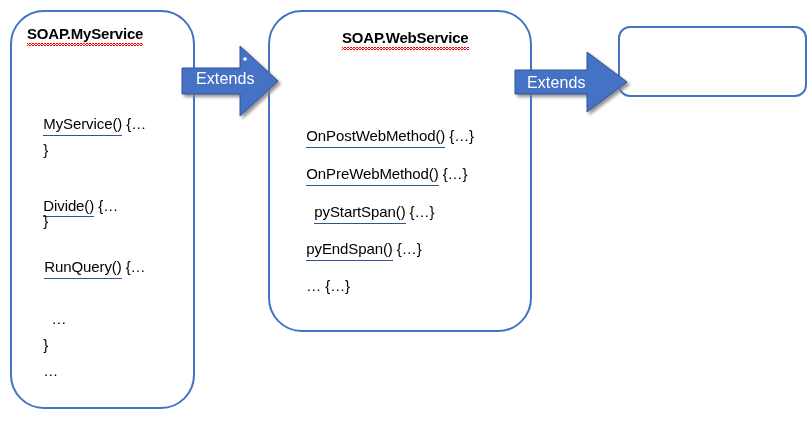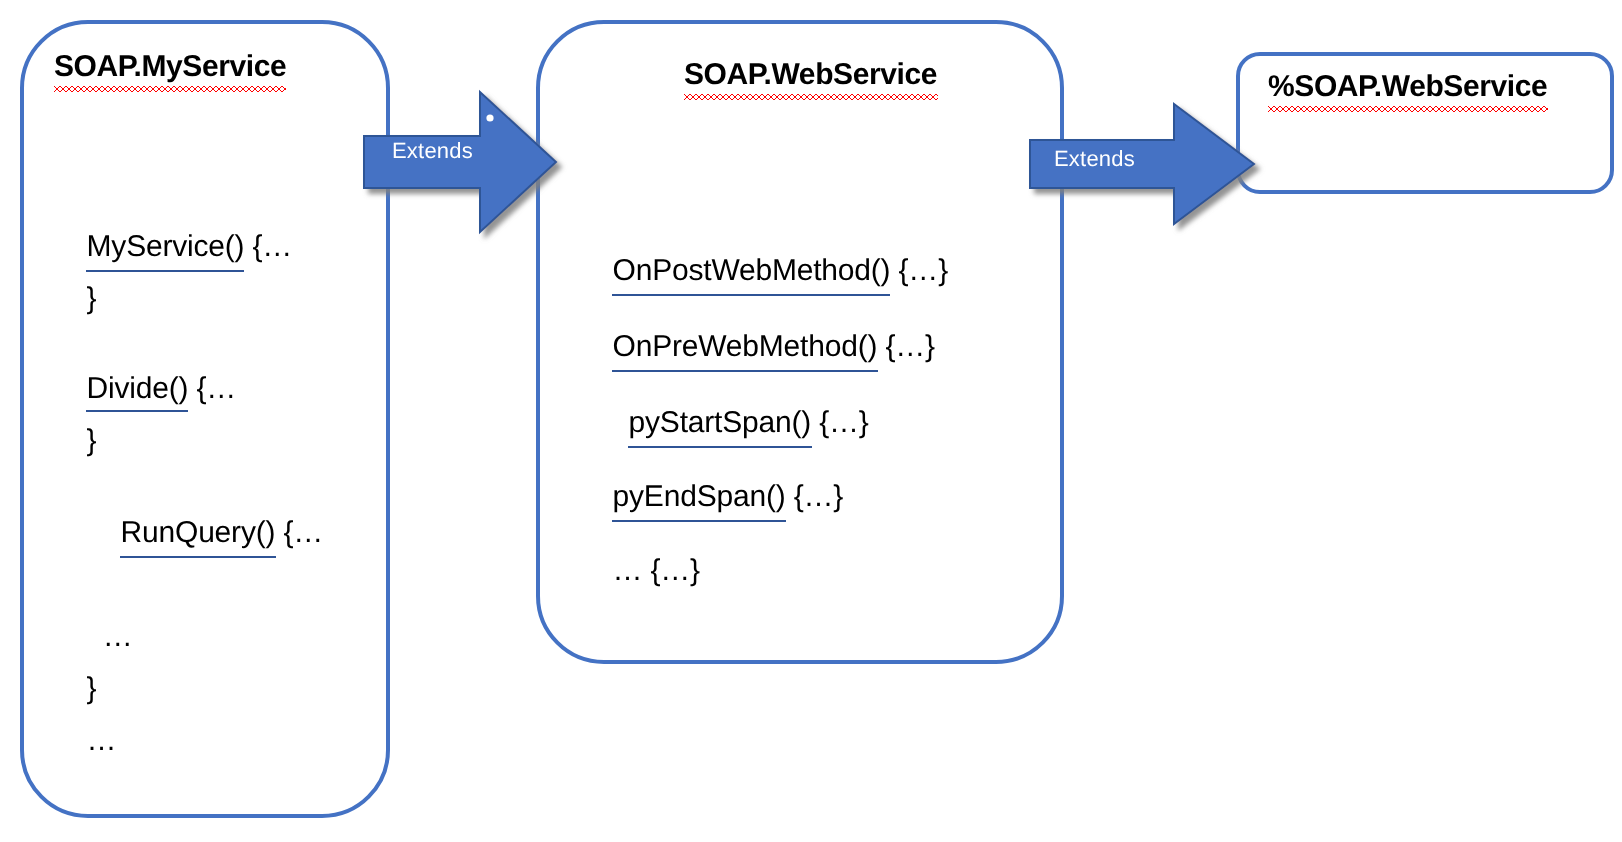--- a/index.html
+++ b/index.html
@@ -88,20 +88,21 @@
       linear-gradient(-45deg, transparent 45%, #FF0000 45%, #FF0000 55%, transparent 55%);
     background-size: 3px 3px;
     background-repeat: repeat-x;
   }
   .squiggle-title::after {
     bottom: -4px;
   }
   .blueline {
     position: relative;
     display: inline-block;
+    margin-top: 11px;
   }
   .blueline::after {
     content: "";
     position: absolute;
     left: 0;
     right: 0;
     bottom: -3px;
     height: 1.5px;
     background: #2F5496;
   }
@@ -123,21 +124,21 @@
   .arrow-wrap {
     position: absolute;
   }
   .arrow-wrap svg {
     display: block;
     overflow: visible;
   }
   .arrow-label {
     position: absolute;
     color: #ffffff;
-    font-size: 11px;
+    font-size: 16px;
     white-space: nowrap;
     letter-spacing: 0.1px;
   }
   #arrow1-wrap { left: 182px; top: 46px; }
   #arrow2-wrap { left: 515px; top: 52px; }
   #arrow1-label { left: 196px; top: 70px; }
   #arrow2-label { left: 527px; top: 74px; }
 </style>
 </head>
 <body>
@@ -159,21 +160,21 @@
   </div>
 
   <div class="member" style="left:27px; top:169px;">
     <span class="blueline">Divide()</span><span> {…</span>
   </div>
 
   <div class="member" style="left:27px; top:195px;">
     <span>}</span>
   </div>
 
-  <div class="member" style="left:44px; top:241px;">
+  <div class="member" style="left:28px; top:241px;">
     <span class="squiggle bluesmall">RunQuery()</span><span> {…</span>
   </div>
 
 
   <div class="member" style="left:27px; top:293px;">
     <span>  …</span>
   </div>
 
   <div class="member" style="left:27px; top:319px;">
     <span>}</span>
@@ -204,23 +205,20 @@
   <div class="member" style="left:290px; top:223px;">
     <span class="squiggle bluesmall">pyEndSpan()</span><span> {…}</span>
   </div>
 
   <div class="member" style="left:290px; top:260px;">
     <span>… {…}</span>
   </div>
 
   <div class="class-box" id="box-percent-webservice"></div>
 
-  <div class="class-title" id="title-percent-ws">
-    <span class="squiggle squiggle-title">%SOAP.WebService</span>
-  </div>
 
   <div class="arrow-wrap" id="arrow1-wrap">
     <svg width="106" height="80" viewBox="0 0 106 80">
       <defs>
         <filter id="ashadow1" x="-20%" y="-20%" width="160%" height="160%">
           <feDropShadow dx="2.5" dy="2.5" stdDeviation="1.4" flood-color="#808080" flood-opacity="0.85"></feDropShadow>
         </filter>
       </defs>
       <polygon points="0,22 58,22 58,0 96,35 58,70 58,48 0,48" fill="#4472C4" stroke="#2F5496" stroke-width="1" filter="url(#ashadow1)"></polygon>
       <circle cx="63" cy="13" r="1.8" fill="#ffffff"></circle>

